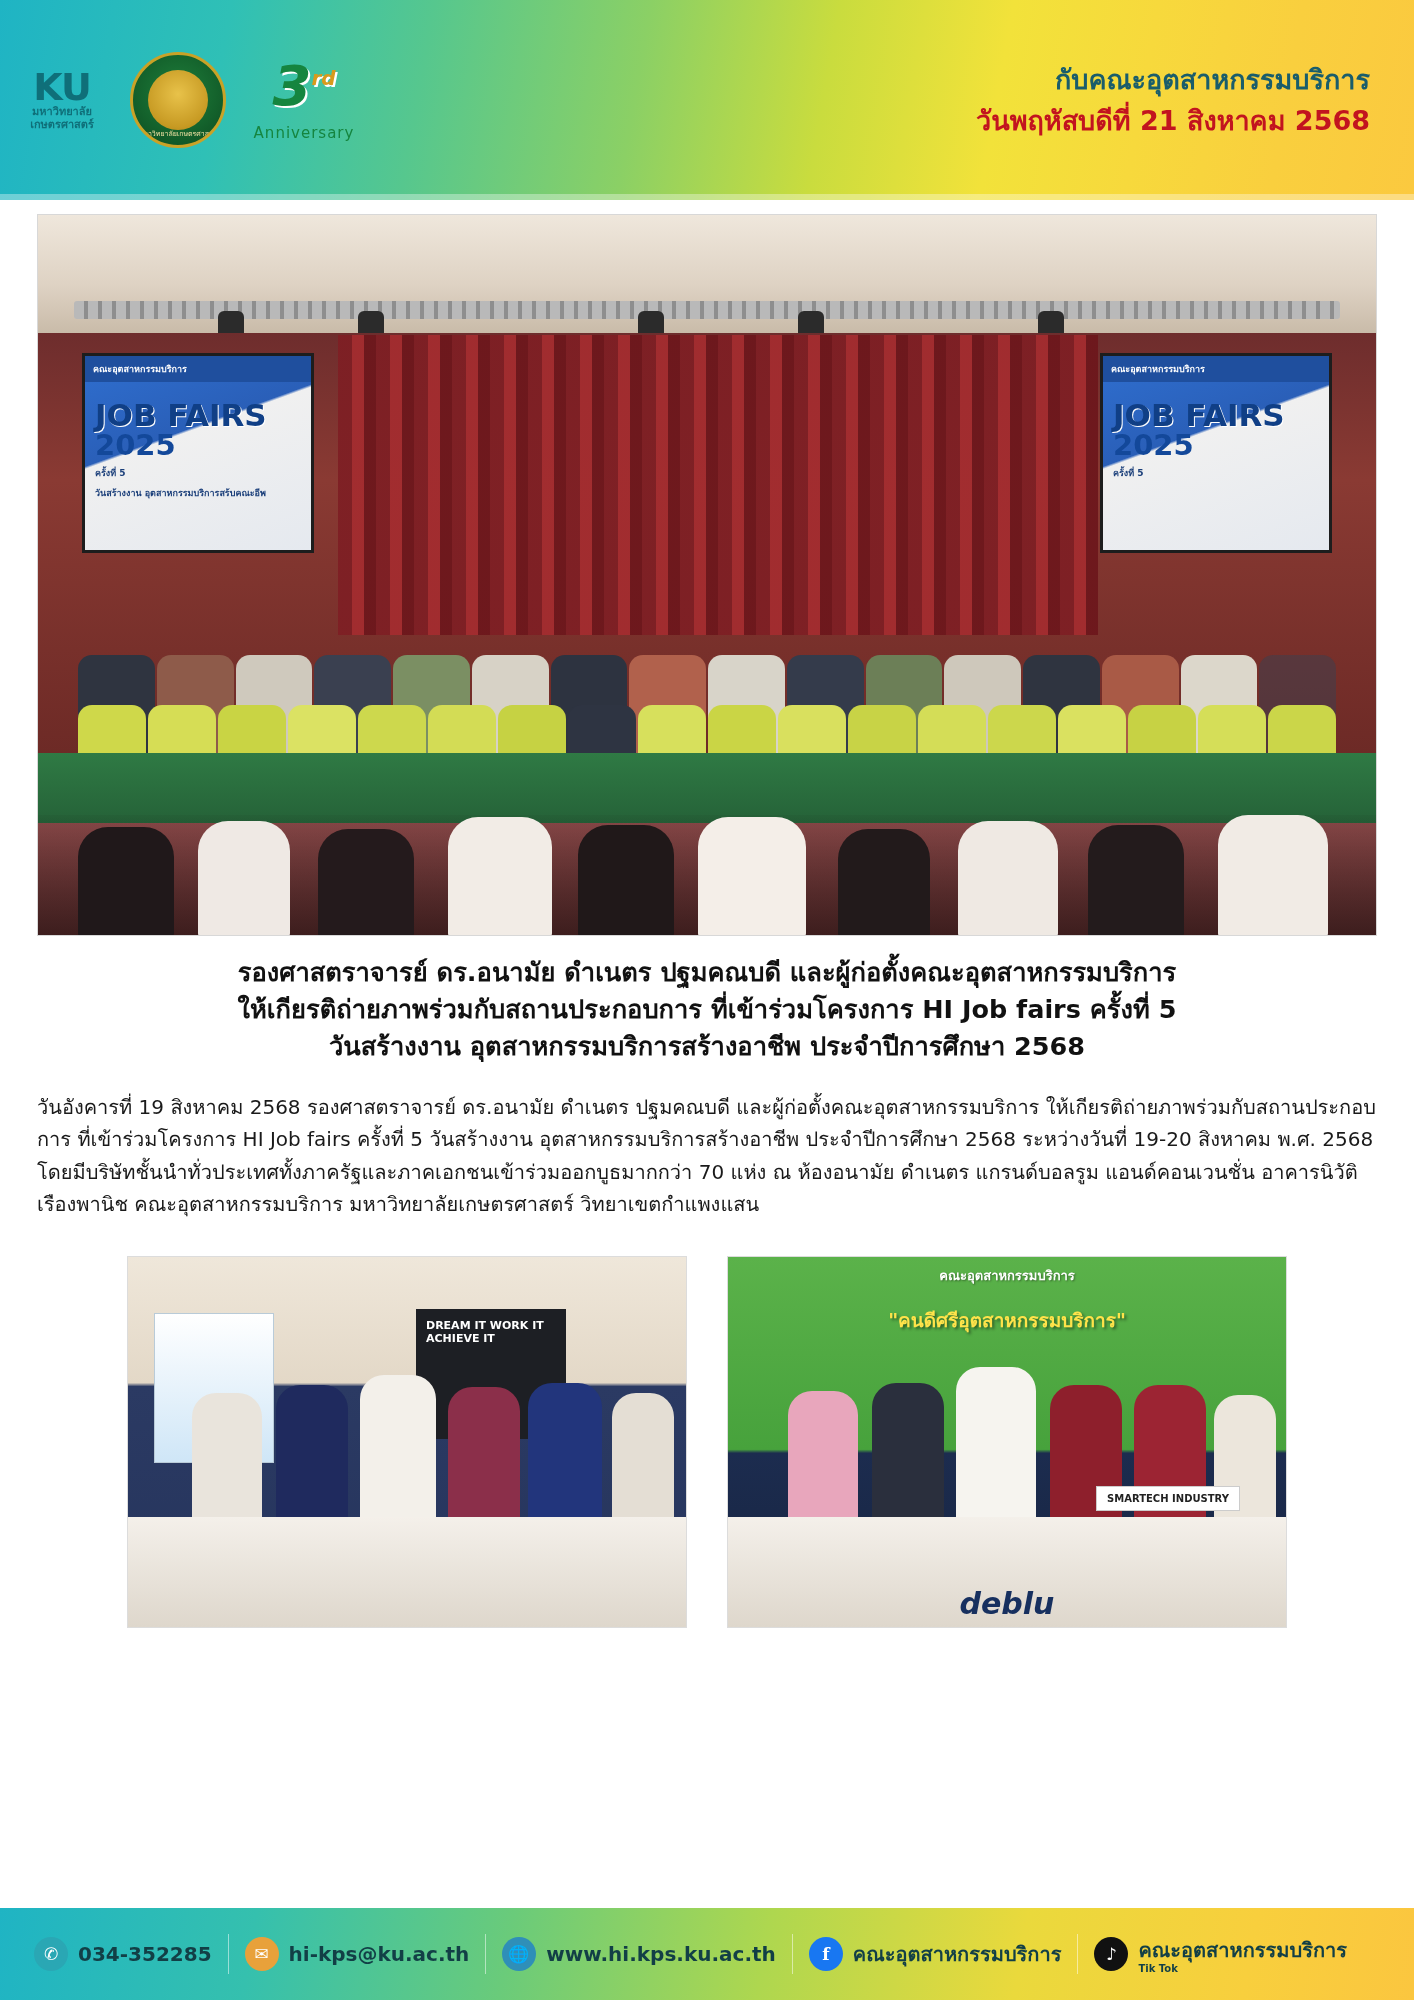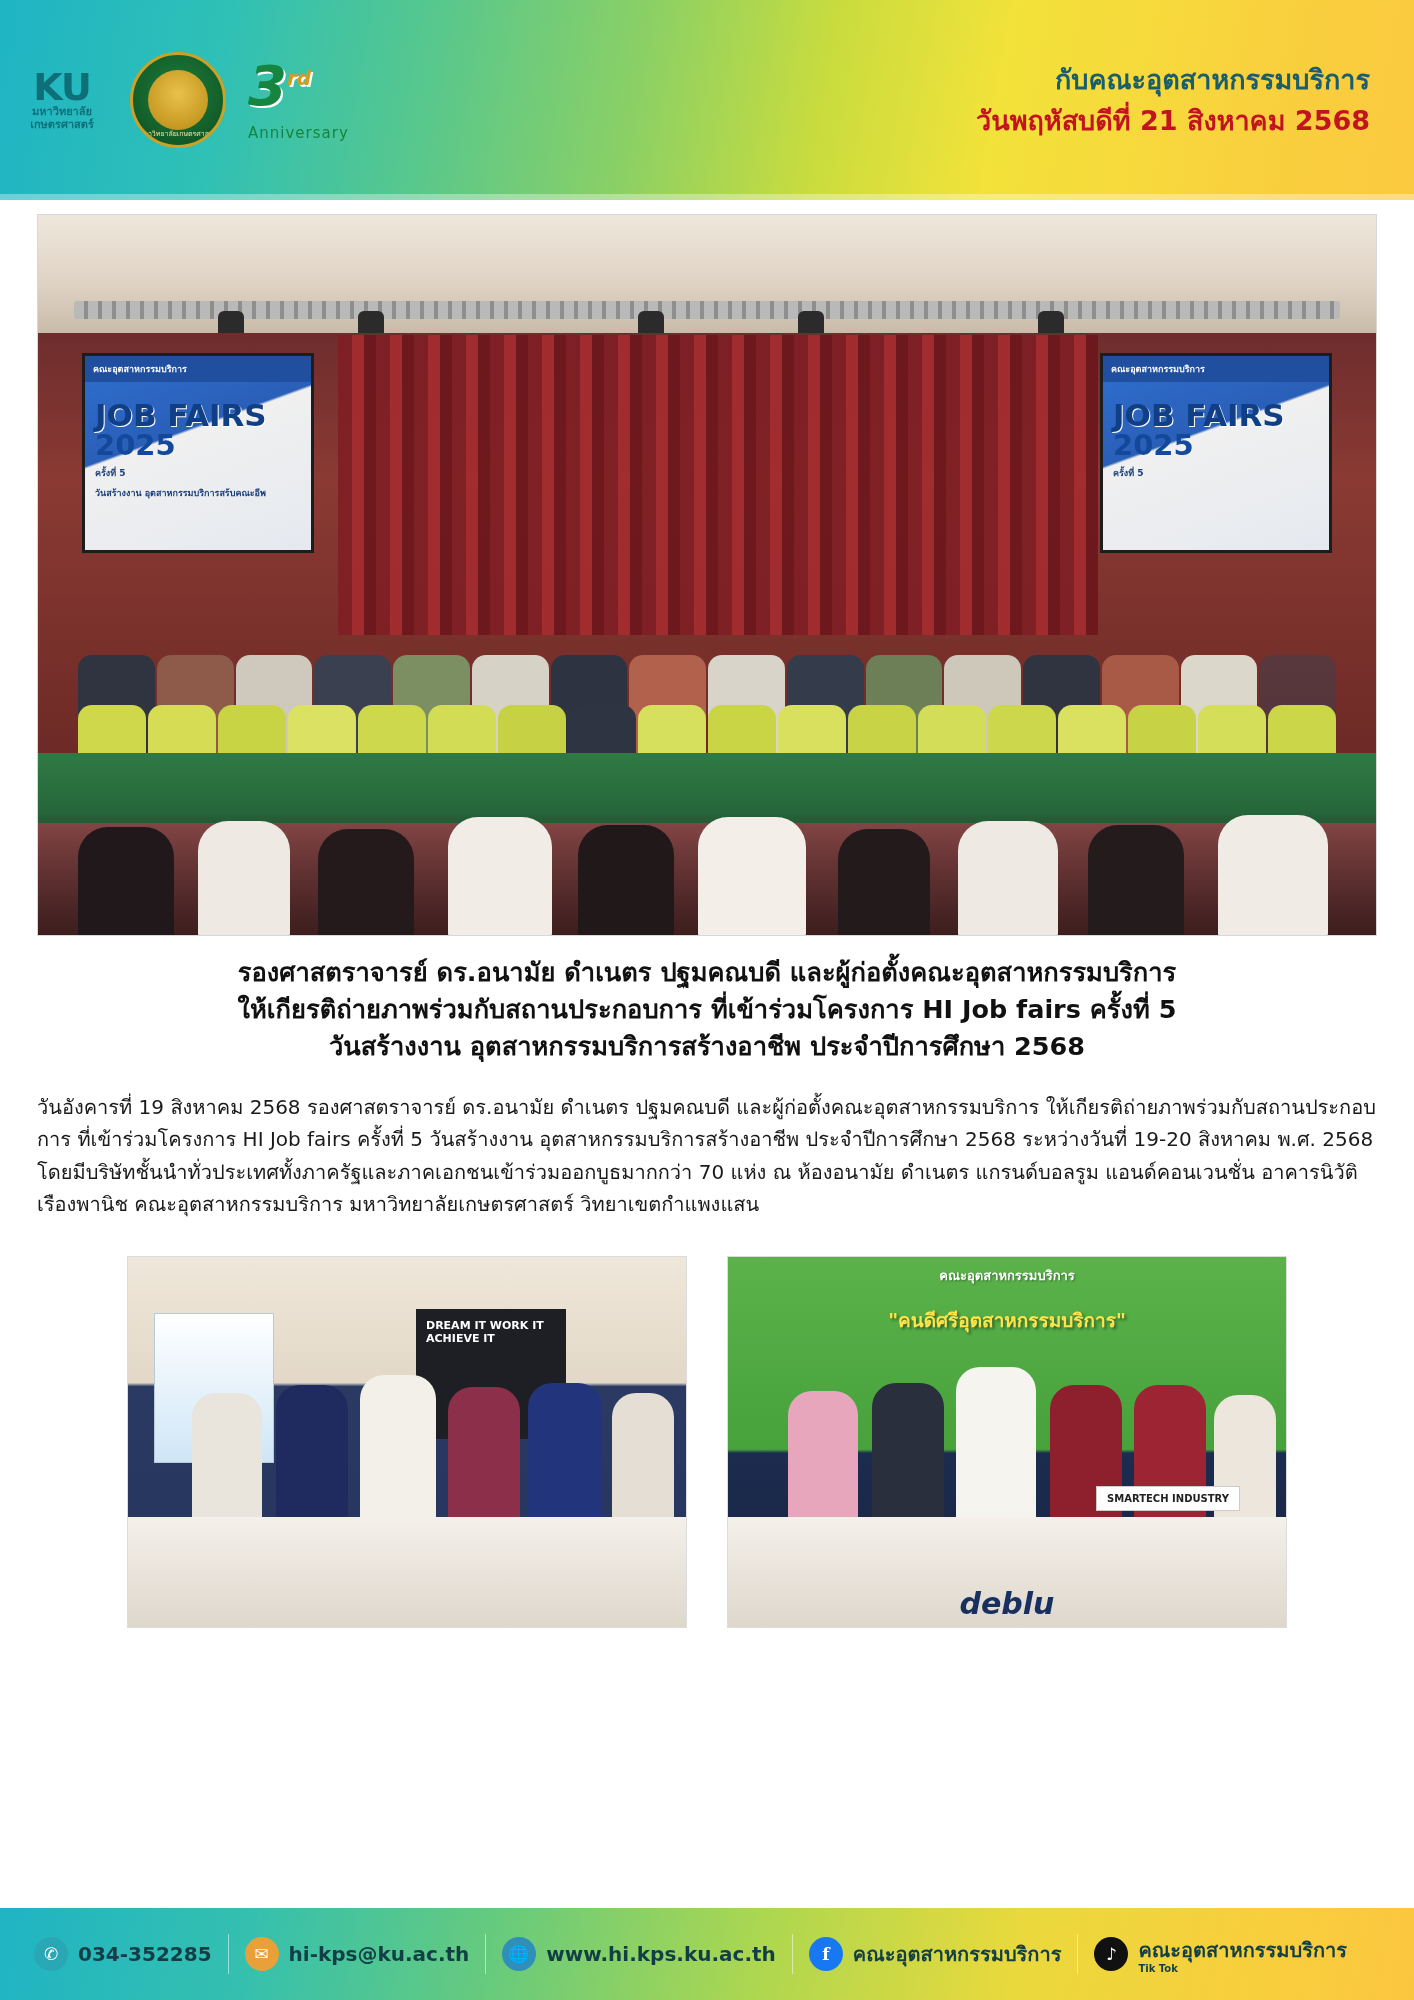--- a/index.html
+++ b/index.html
@@ -96,21 +96,21 @@
   .seal .seal-txt {
     position: absolute;
     bottom: 6px;
     width: 100%;
     text-align: center;
     font-size: 7px;
     color: #f3e2a4;
   }
   .anniv {
     width: 112px;
-    text-align: left;
+    text-align: center;
     color: #0f6f3a;
     position: relative;
   }
   .anniv .big3 {
     font-size: 56px;
     font-weight: bold;
     font-style: italic;
     color: #15853f;
     line-height: 1;
     text-shadow: 2px 2px 0 #ffffff;

